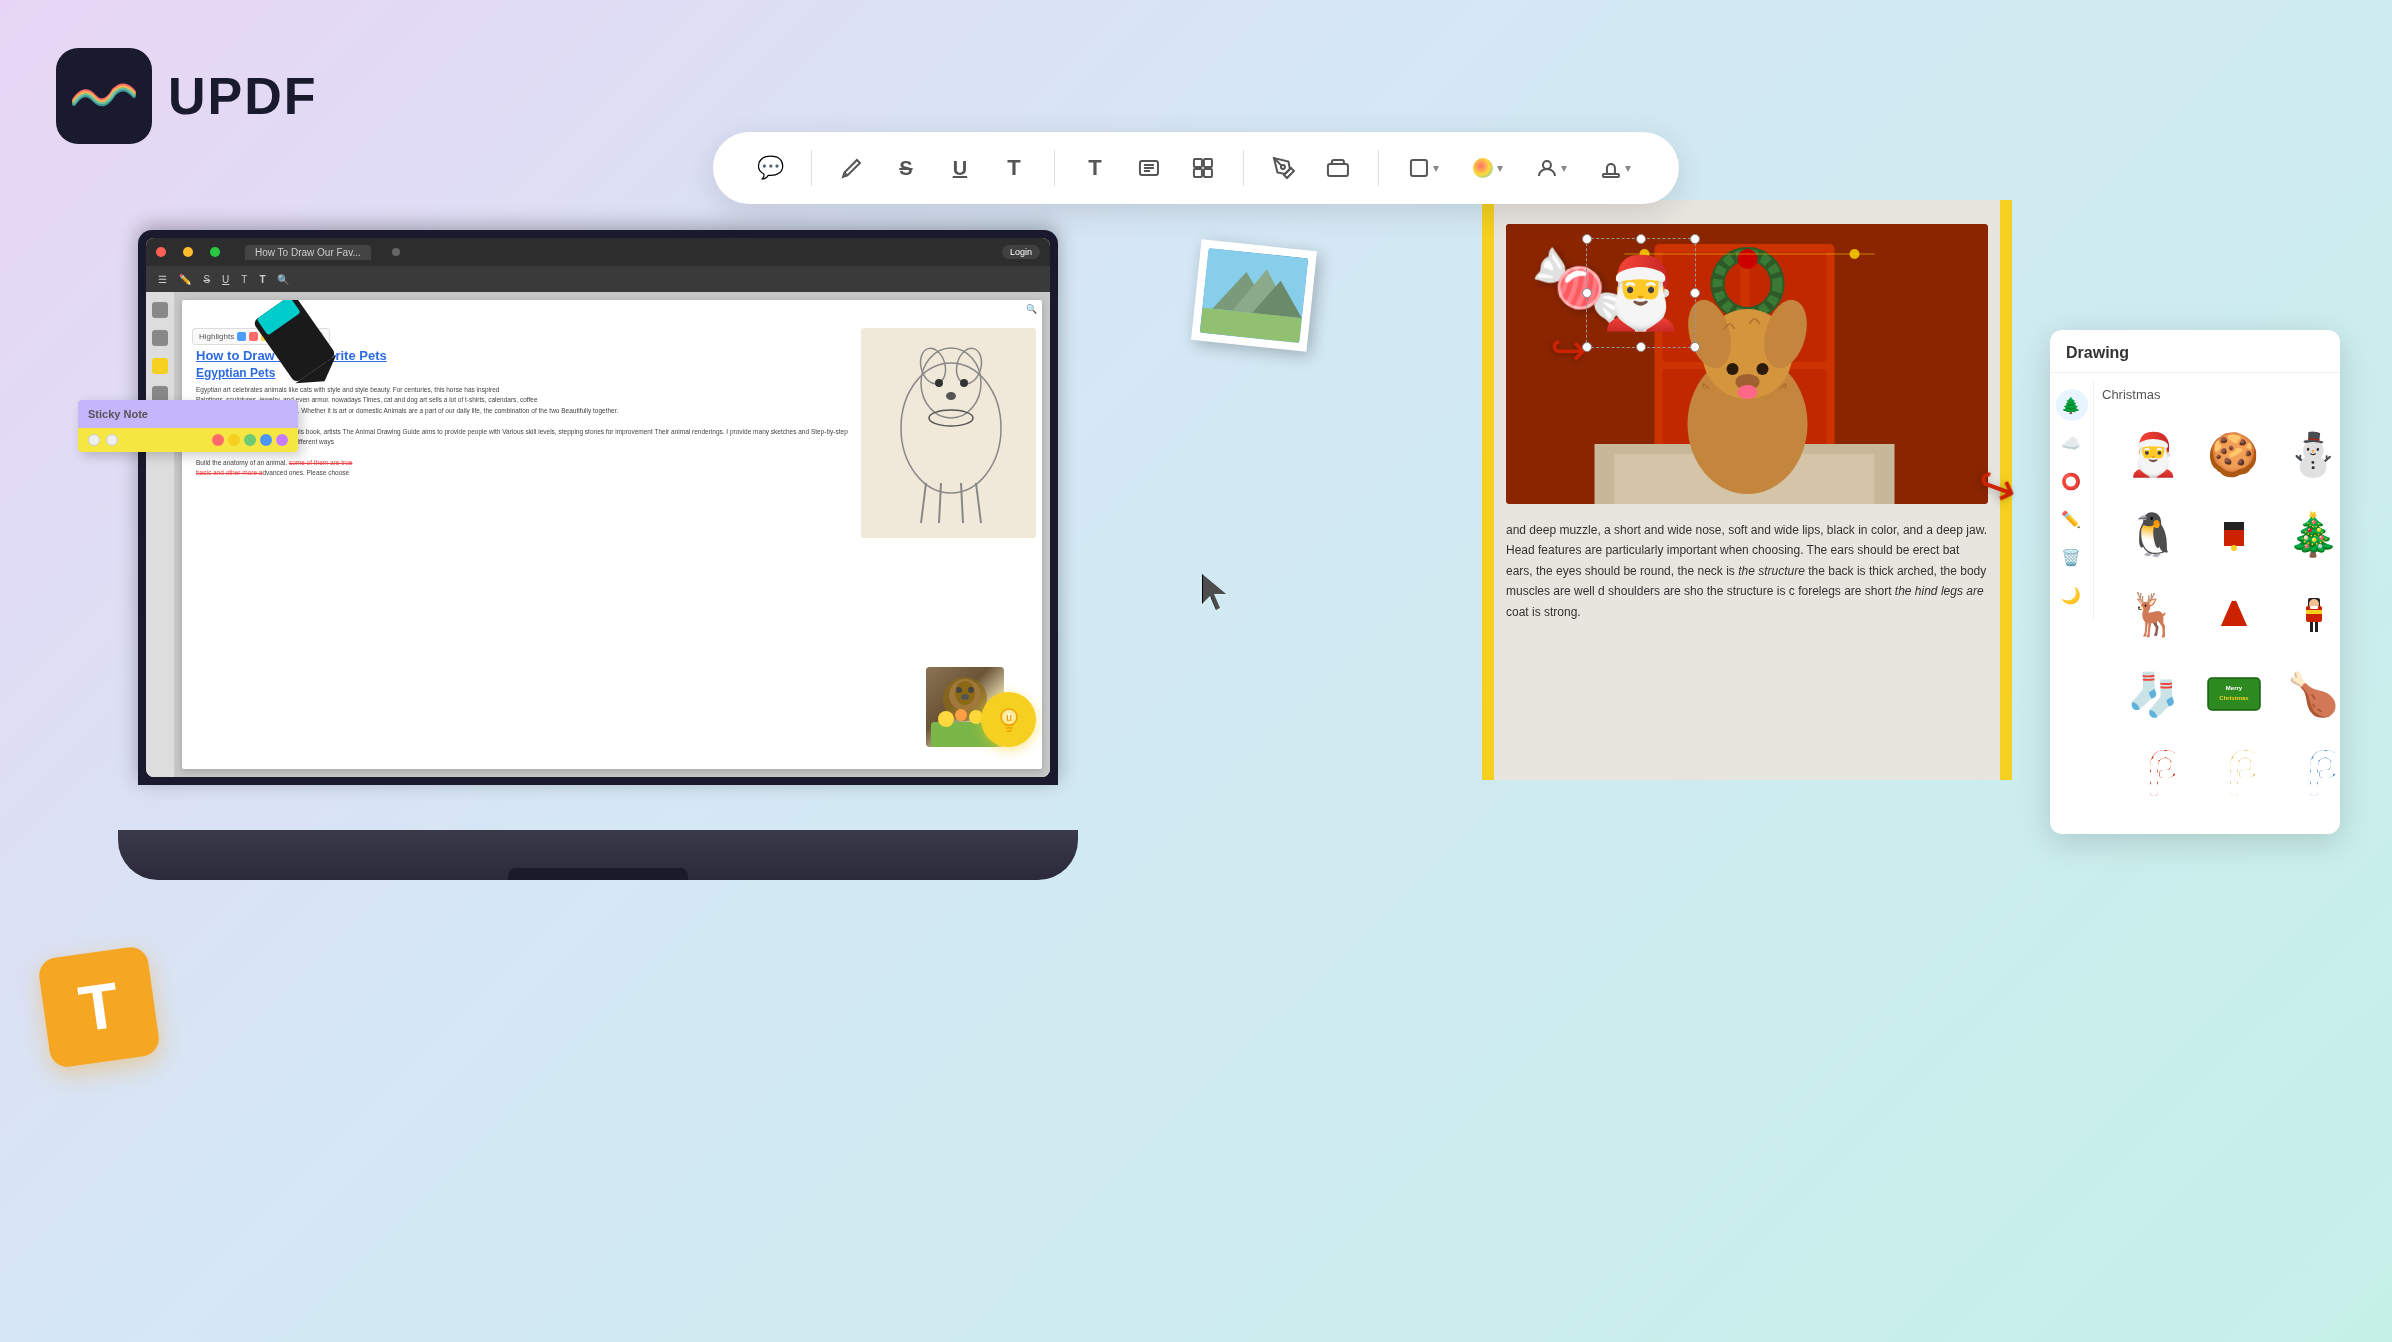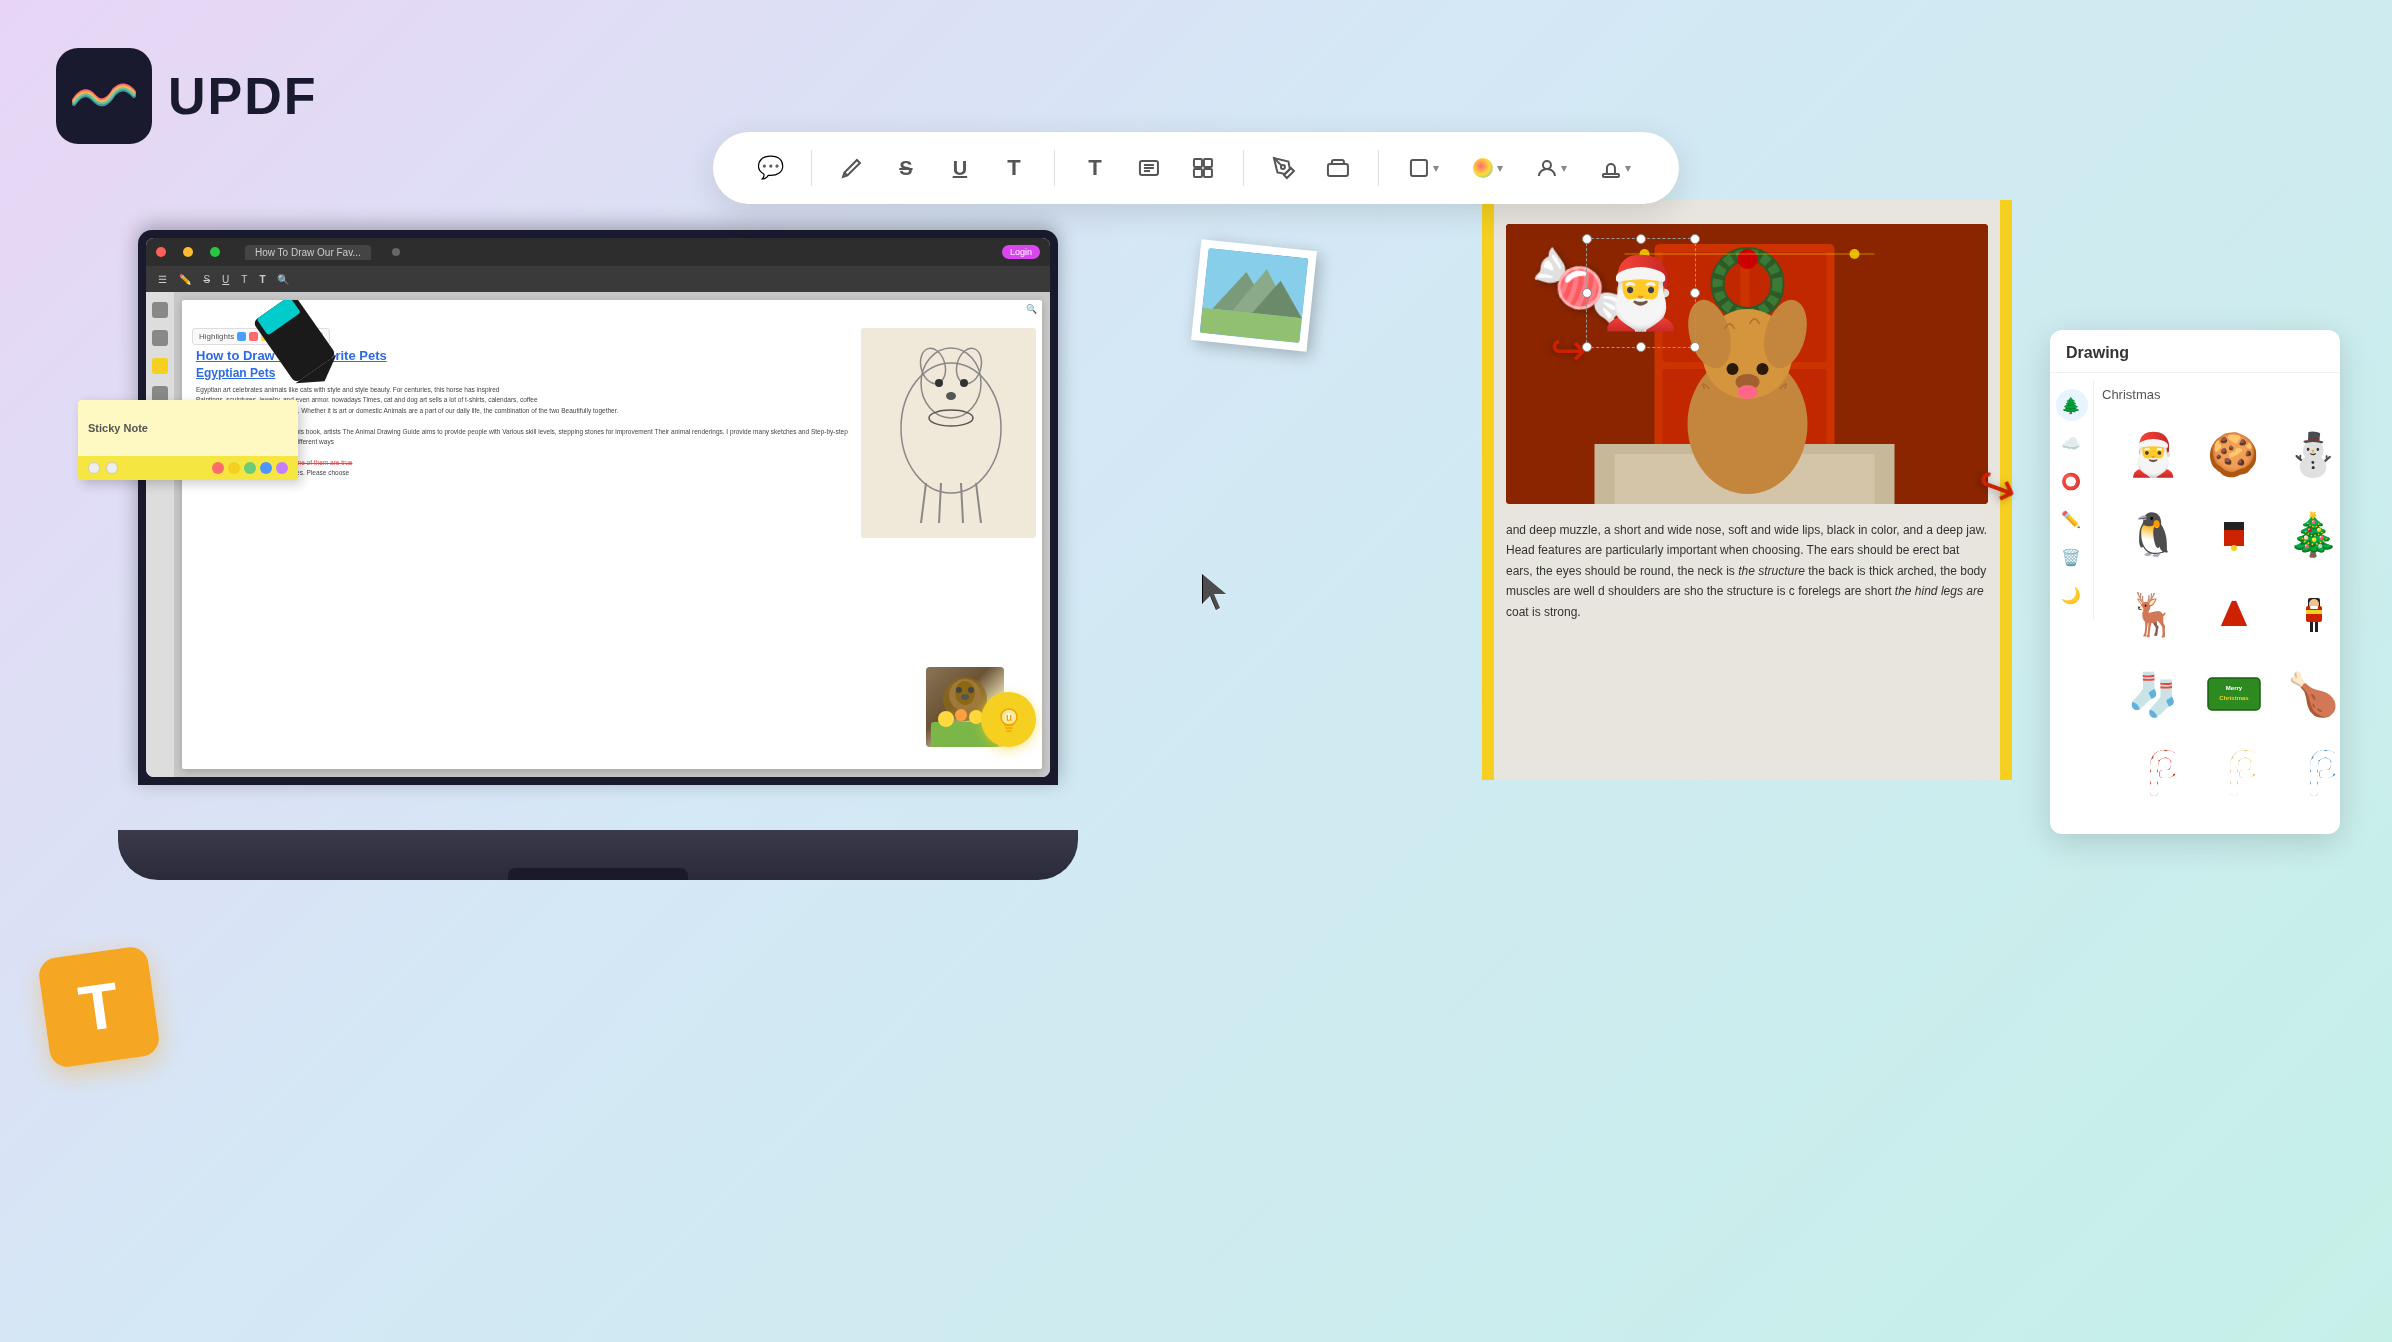--- a/index.html
+++ b/index.html
@@ -208,22 +208,22 @@
       top: 400px;
       width: 220px;
       background: #f5e642;
       border-radius: 4px;
       padding: 0;
       box-shadow: 4px 4px 12px rgba(0,0,0,0.2);
       z-index: 20;
     }
 
     .sticky-note-header {
-      background: #fef9c3;
-      padding: 22px 10px;
+      background: #c4b5fd;
+      padding: 8px 10px;
       font-size: 11px;
       font-weight: 600;
       color: #555;
       border-radius: 4px 4px 0 0;
     }
 
     .sticky-note-body {
       padding: 10px;
     }
 
@@ -489,21 +489,21 @@
     <div class="laptop-screen-inner">
 
       <div class="pdf-app">
 
         <div class="pdf-titlebar">
           <div class="traffic-dot" style="background:#ff5f57;"></div>
           <div class="traffic-dot" style="background:#febc2e;"></div>
           <div class="traffic-dot" style="background:#28c840;"></div>
           <div class="pdf-tab">How To Draw Our Fav...</div>
           <div style="width:8px;height:8px;background:#666;border-radius:50%;margin-left:4px;"></div>
-          <div style="margin-left:auto;background:#d946ef;color:white;font-size:9px;padding:2px 8px;border-radius:10px;">Login</div>
+          <div style="margin-left:auto;background:#404040;color:white;font-size:9px;padding:2px 8px;border-radius:10px;">Login</div>
         </div>
 
         <div class="pdf-toolbar-row">
           <div class="pdf-toolbar-icon">☰</div>
           <div class="pdf-toolbar-icon">✏️</div>
           <div class="pdf-toolbar-icon" style="text-decoration:line-through;">S</div>
           <div class="pdf-toolbar-icon" style="text-decoration:underline;">U</div>
           <div class="pdf-toolbar-icon">T</div>
           <div class="pdf-toolbar-icon" style="font-weight:900;">T</div>
           <div class="pdf-toolbar-icon">🔍</div>

